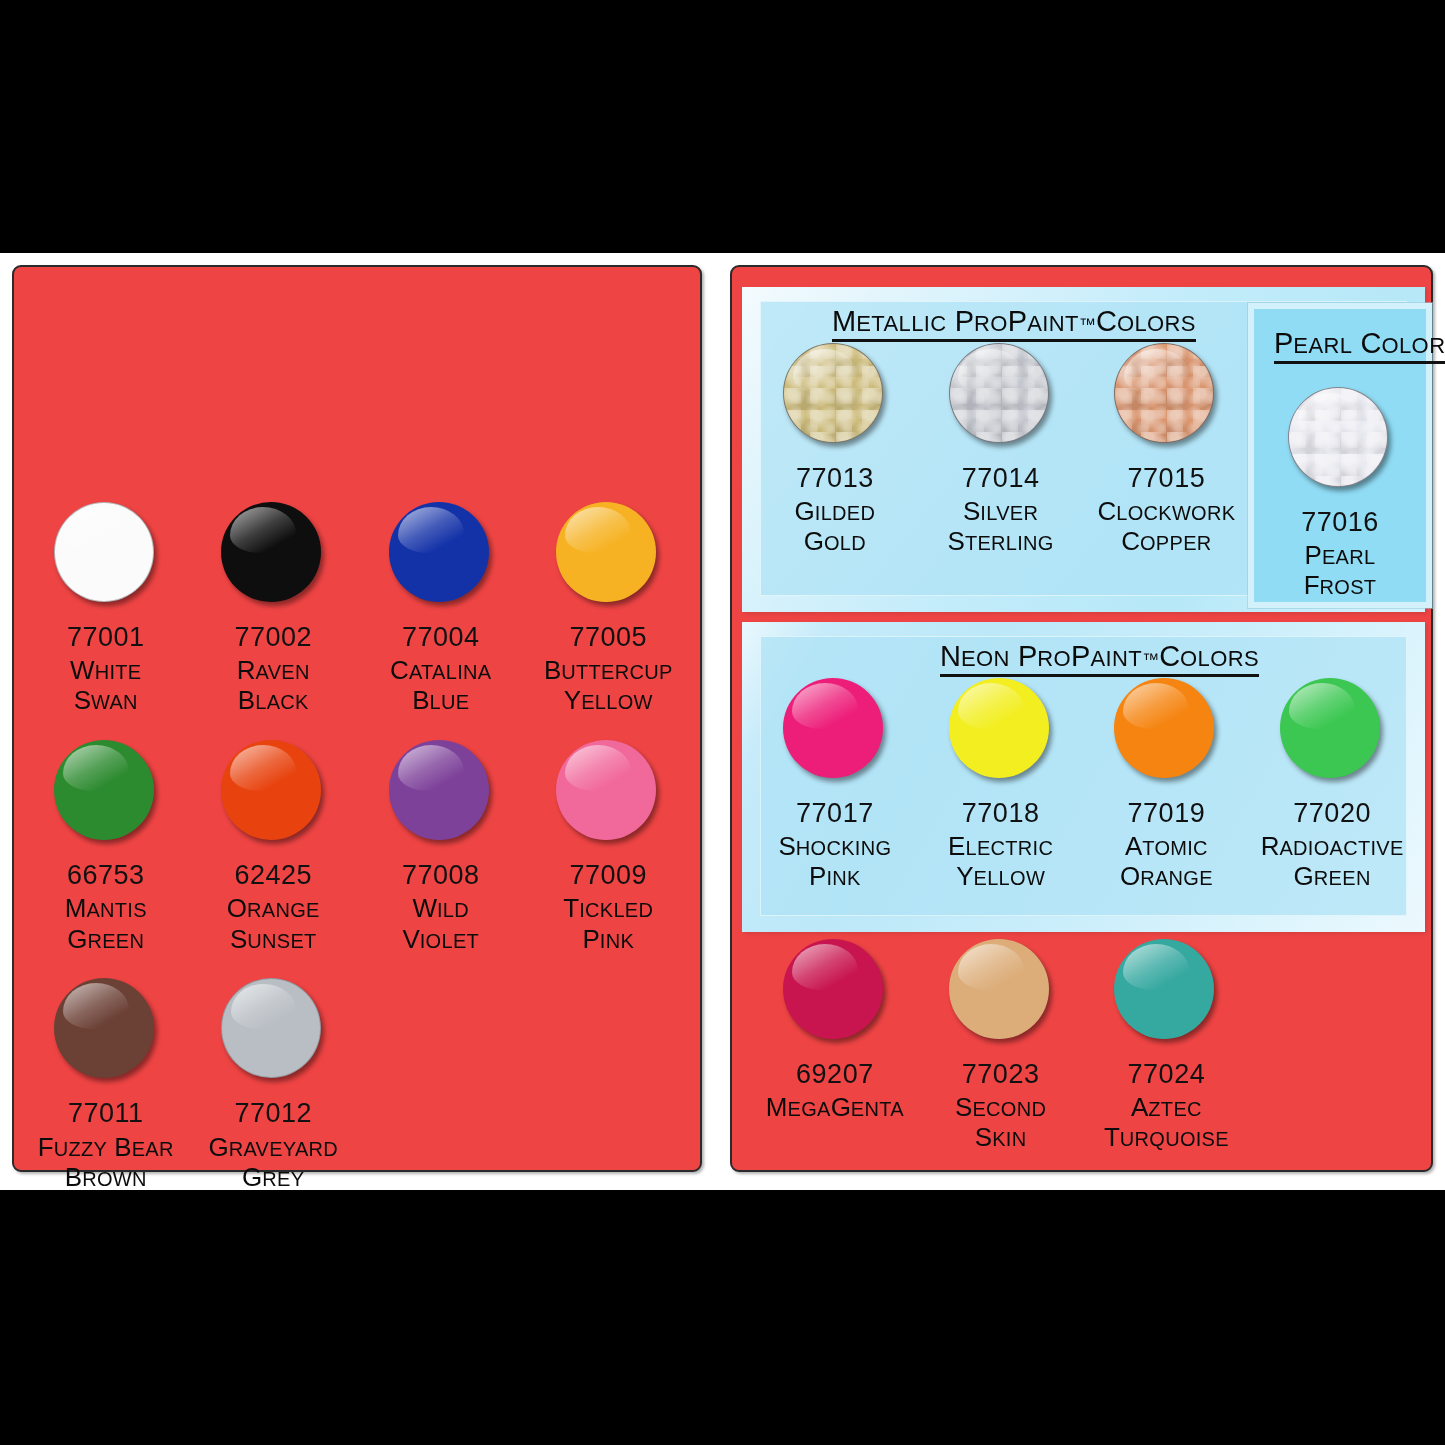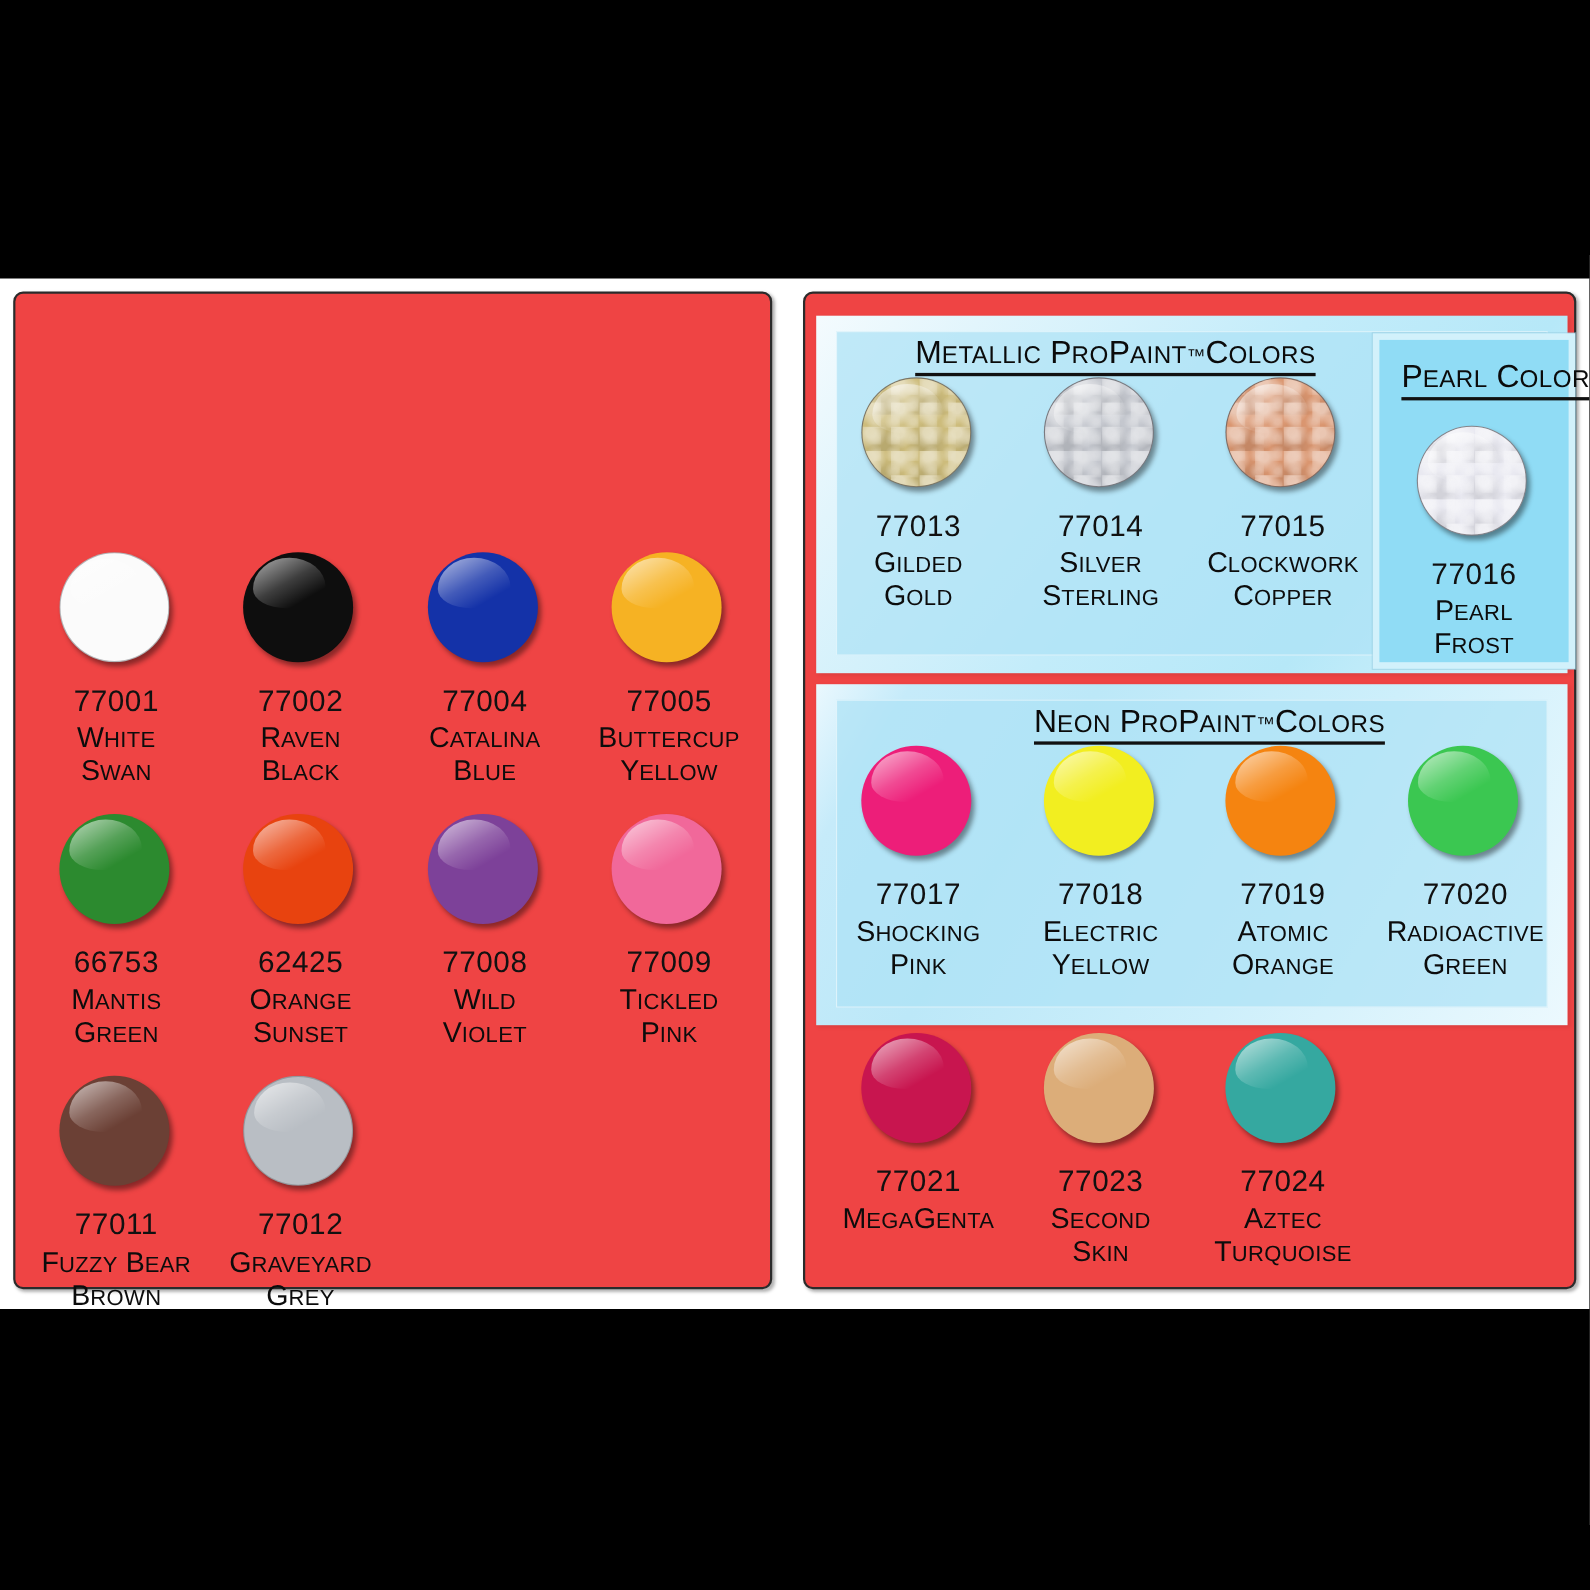--- a/index.html
+++ b/index.html
@@ -465,21 +465,21 @@
             </div>
           </div>
         </div>
     </div>
 
     <div id="specialty-bottom-row">
         <div class="cell">
           <div class="dot-wrap">
             <div class="dot" style="background: rgb(200, 21, 79);"></div>
           </div>
-          <div class="code">77021</div>
+          <div class="code">69207</div>
           <div class="name">
             <span class="w"><span class="cap">M</span><span class="sm">E</span><span class="sm">G</span><span class="sm">A</span><span class="cap">G</span><span class="sm">E</span><span class="sm">N</span><span class="sm">T</span><span class="sm">A</span></span>
           </div>
         </div>
         <div class="cell">
           <div class="dot-wrap">
             <div class="dot" style="background: rgb(220, 173, 121);"></div>
           </div>
           <div class="code">77023</div>
           <div class="name">

